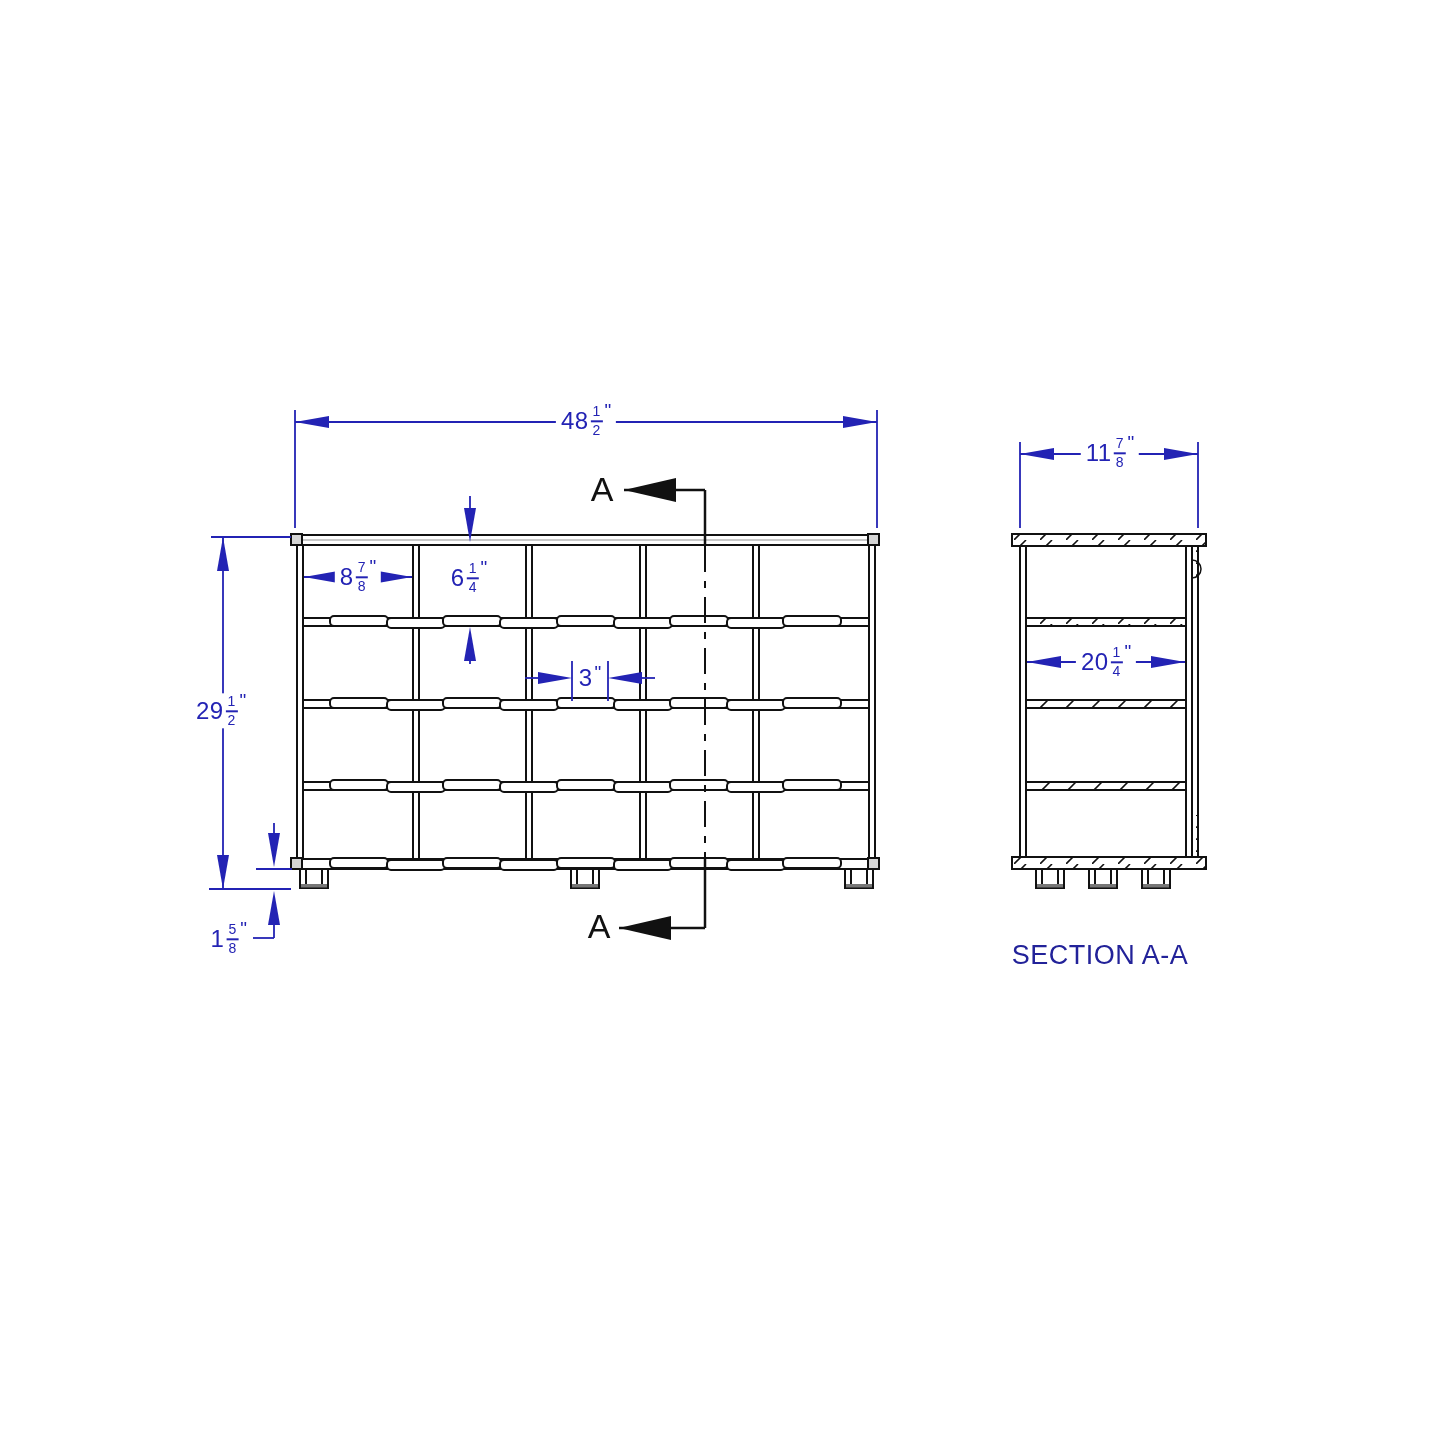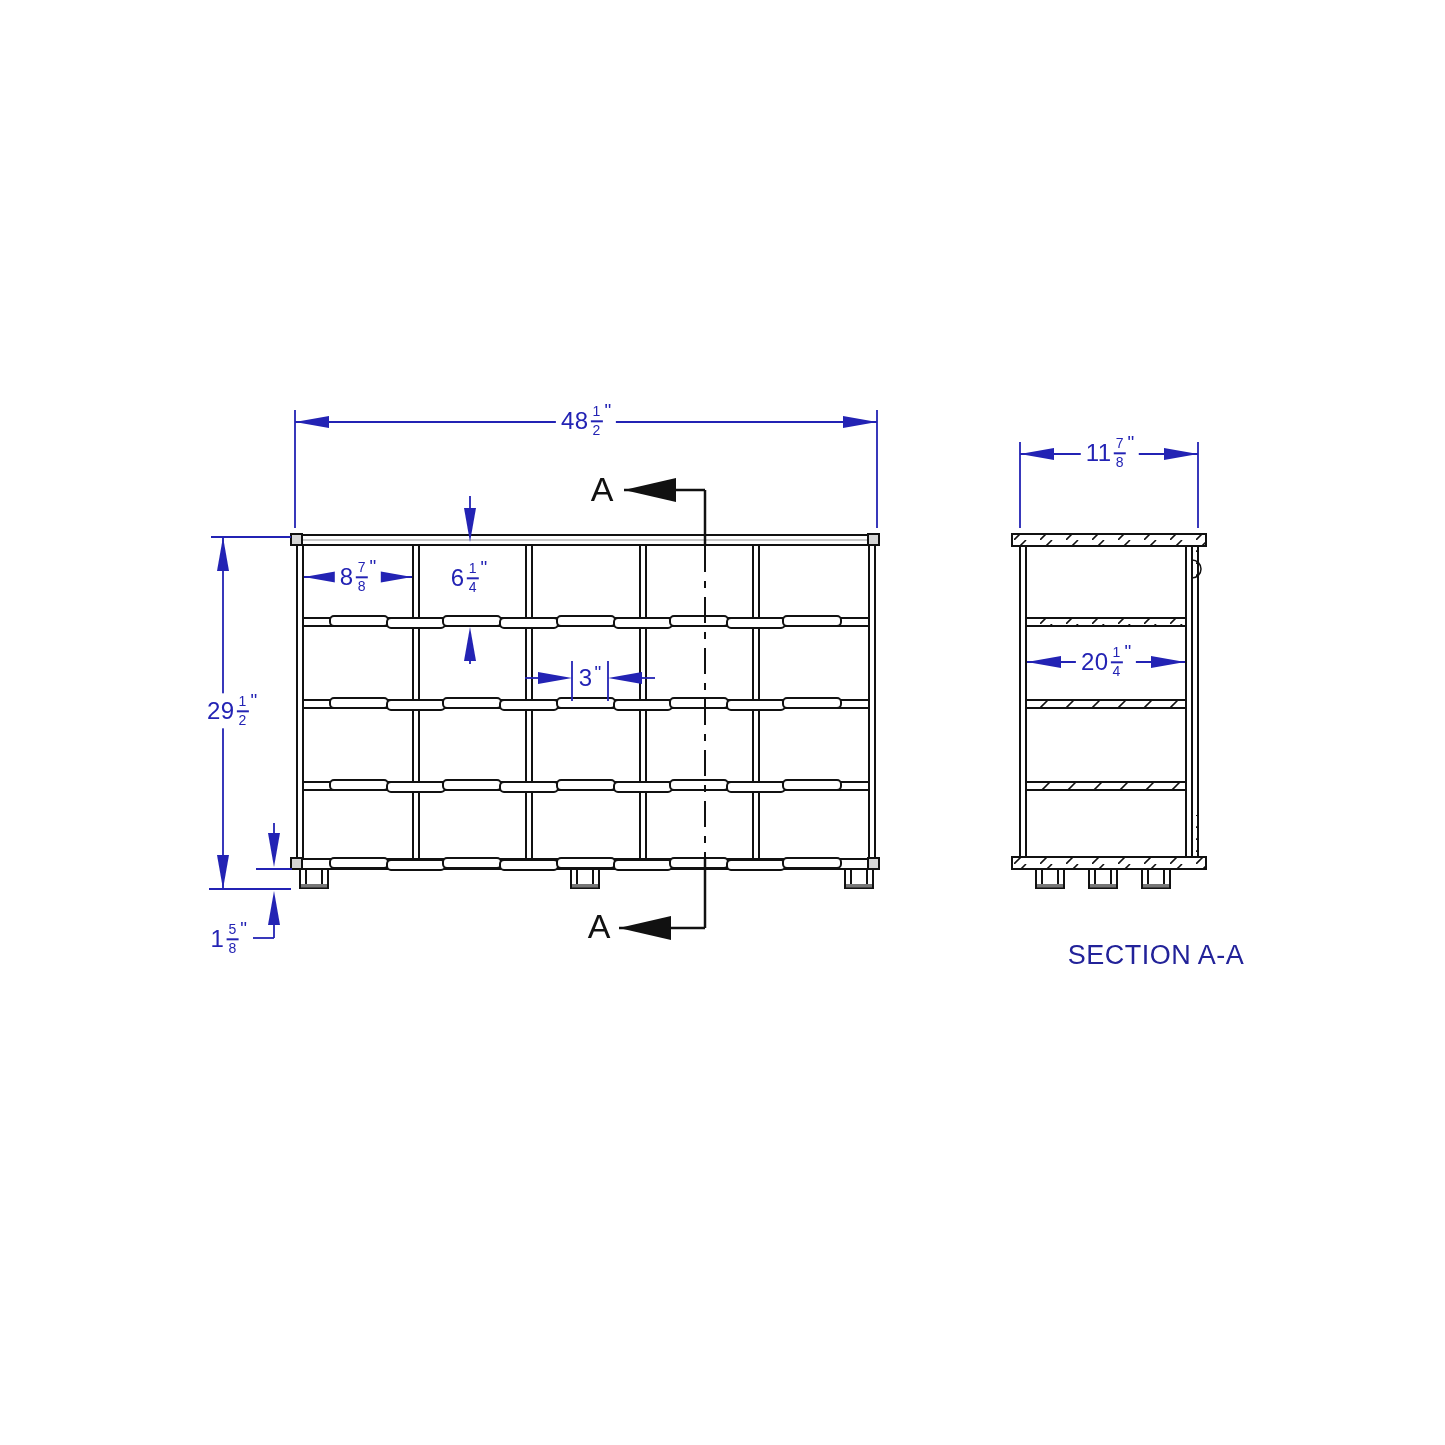--- a/index.html
+++ b/index.html
@@ -193,21 +193,21 @@
 
 <div class="dim-label" style="left:586px;top:421px">
   <span class="whole">48</span>
   <span class="frac">
     <span class="num">1</span>
     <span class="den">2</span>
   </span>
   <span class="unit">"</span>
 </div>
 
-<div class="dim-label" style="left:232px;top:711px">
+<div class="dim-label" style="left:221px;top:711px">
   <span class="whole">29</span>
   <span class="frac">
     <span class="num">1</span>
     <span class="den">2</span>
   </span>
   <span class="unit">"</span>
 </div>
 
 <div class="dim-label" style="left:358px;top:577px">
   <span class="whole">8</span>
@@ -255,15 +255,15 @@
   <span class="frac">
     <span class="num">1</span>
     <span class="den">4</span>
   </span>
   <span class="unit">"</span>
 </div>
 
 <div class="marker-a" style="left:602px;top:489px">A</div>
 <div class="marker-a" style="left:599px;top:926px">A</div>
 
-<div class="section-title" style="left:1156px;top:955px">SECTION A-A</div>
+<div class="section-title" style="left:1100px;top:955px">SECTION A-A</div>
 
 </div>
 
 </body></html>

